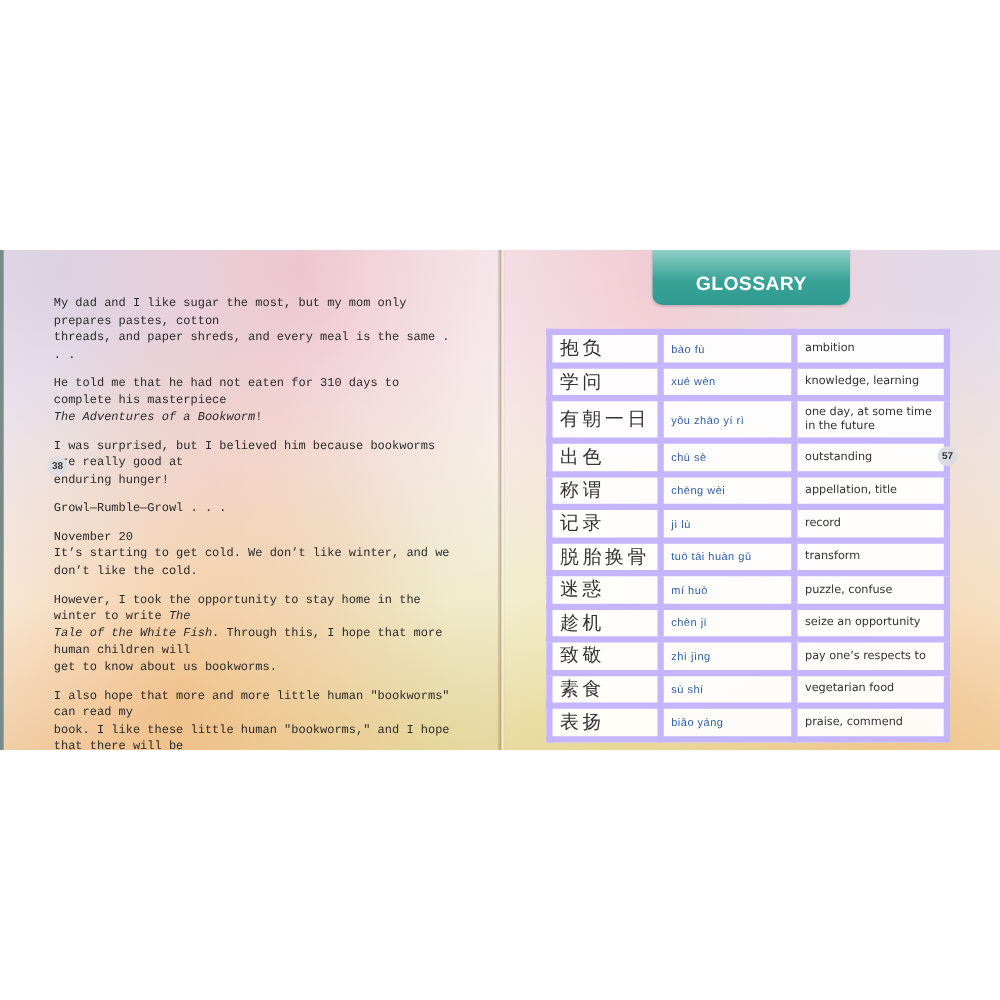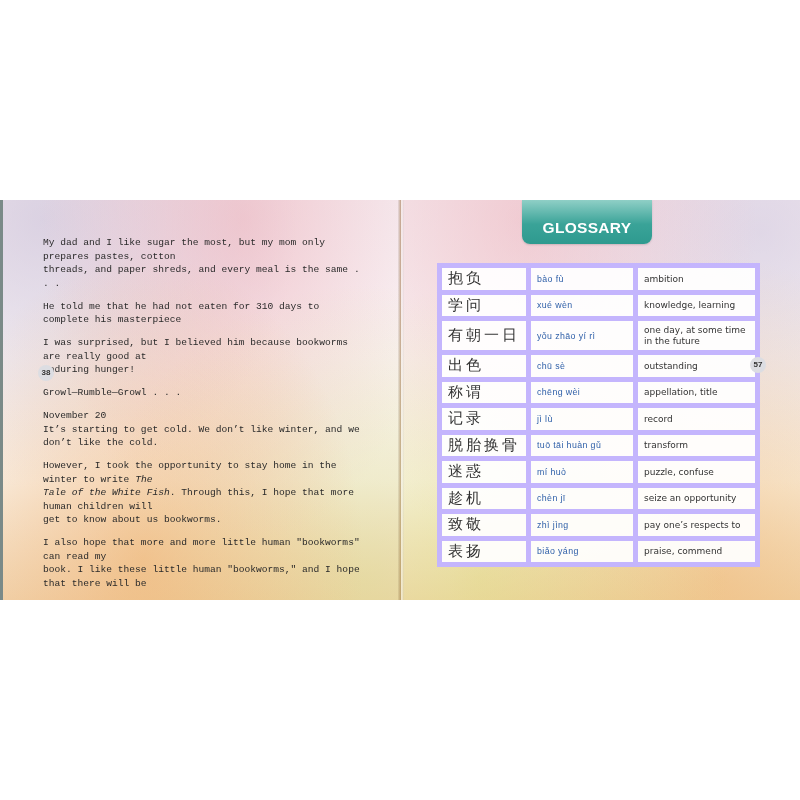--- a/index.html
+++ b/index.html
@@ -26,21 +26,21 @@
   .gutter { position:absolute; left:398px; top:0; width:6px; height:400px;
     background:linear-gradient(90deg, rgba(0,0,0,0.05), rgba(150,110,60,0.5) 45%, rgba(255,255,255,0.6) 60%, rgba(0,0,0,0.05)); }
   .story { position:absolute; left:40px; top:36px; width:326px; font-family:Liberation Mono, monospace; font-size:9.6px; line-height:13.5px; color:#2a2a2a; }
   .story p { margin:0 0 9.5px 0; }
   .story p span { display:block; }
   .story i { font-style:italic; }
   .page-num { position:absolute; width:16px; height:16px; border-radius:50%; background:#dcdde2; font-size:8px; font-weight:bold; color:#333; text-align:center; line-height:16px; font-family:"Liberation Sans", sans-serif; }
   .pn-left { left:35px; top:165px; }
   .pn-right { left:350px; top:157px; }
   .glossary-tab { position:absolute; left:122px; top:0; width:130px; height:44px; border-radius:0 0 8px 8px;
-    background:linear-gradient(#8fcfc6, #3aa398 55%, #2e9a8f); box-shadow:0 1px 2px rgba(0,0,0,0.15); }
+    background:linear-gradient(#8fcfc6, #3aa398 55%, #2e9a8f); box-shadow:0 1px 2px rgba(0,0,0,0.15);padding-left:28px; }
   .glossary-title { position:absolute; left:0; right:0; bottom:7px; text-align:center; color:#fff; font-family:"Liberation Sans", sans-serif; font-weight:bold; font-size:15.5px; letter-spacing:0.3px; }
   .gtable { position:absolute; left:37px; top:63px; width:323px; border-collapse:collapse; border:2px solid #c97a4c; background:rgba(255,255,255,0.93); }
   .gtable td { border:5px solid #c4b5fd; padding:0 6px; height:21.5px; vertical-align:middle; }
   .gtable td.hz { width:72px; font-family:"DejaVu Serif", serif; font-size:15px; color:#333; letter-spacing:3px; }
   .gtable td.py { width:90px; font-family:"Liberation Sans", sans-serif; font-size:8.8px; color:#2e5fa8; letter-spacing:0.4px; }
   .gtable td.en { font-family:"DejaVu Sans", sans-serif; font-size:9px; color:#333; line-height:10.5px; }
   .gtable tr.tall td { height:29px; }
 </style>
 </head>
 <body>
@@ -48,20 +48,21 @@
 <div class="spread">
 
   <div class="page page-left">
     <div class="story">
       <p>
         <span>My dad and I like sugar the most, but my mom only prepares pastes, cotton</span>
         <span>threads, and paper shreds, and every meal is the same . . .</span>
       </p>
       <p>
         <span>He told me that he had not eaten for 310 days to complete his masterpiece</span>
+        <span><i>The Adventures of a Bookworm</i><b style="font-weight:normal">!</b></span>
       </p>
       <p>
         <span>I was surprised, but I believed him because bookworms are really good at</span>
         <span>enduring hunger!</span>
       </p>
       <p>
         <span>Growl—Rumble—Growl . . .</span>
       </p>
       <p>
         <span>November 20</span>
@@ -131,20 +132,25 @@
             <td class="hz">趁机</td>
             <td class="py">chèn jī</td>
             <td class="en">seize an opportunity</td>
           </tr>
           <tr>
             <td class="hz">致敬</td>
             <td class="py">zhì jìng</td>
             <td class="en">pay one’s respects to</td>
           </tr>
           <tr>
+            <td class="hz">素食</td>
+            <td class="py">sù shí</td>
+            <td class="en">vegetarian food</td>
+          </tr>
+          <tr>
             <td class="hz">表扬</td>
             <td class="py">biǎo yáng</td>
             <td class="en">praise, commend</td>
           </tr>
         </tbody>
     </table>
     <div class="page-num pn-right">57</div>
   </div>
 
   <div class="gutter"></div>

